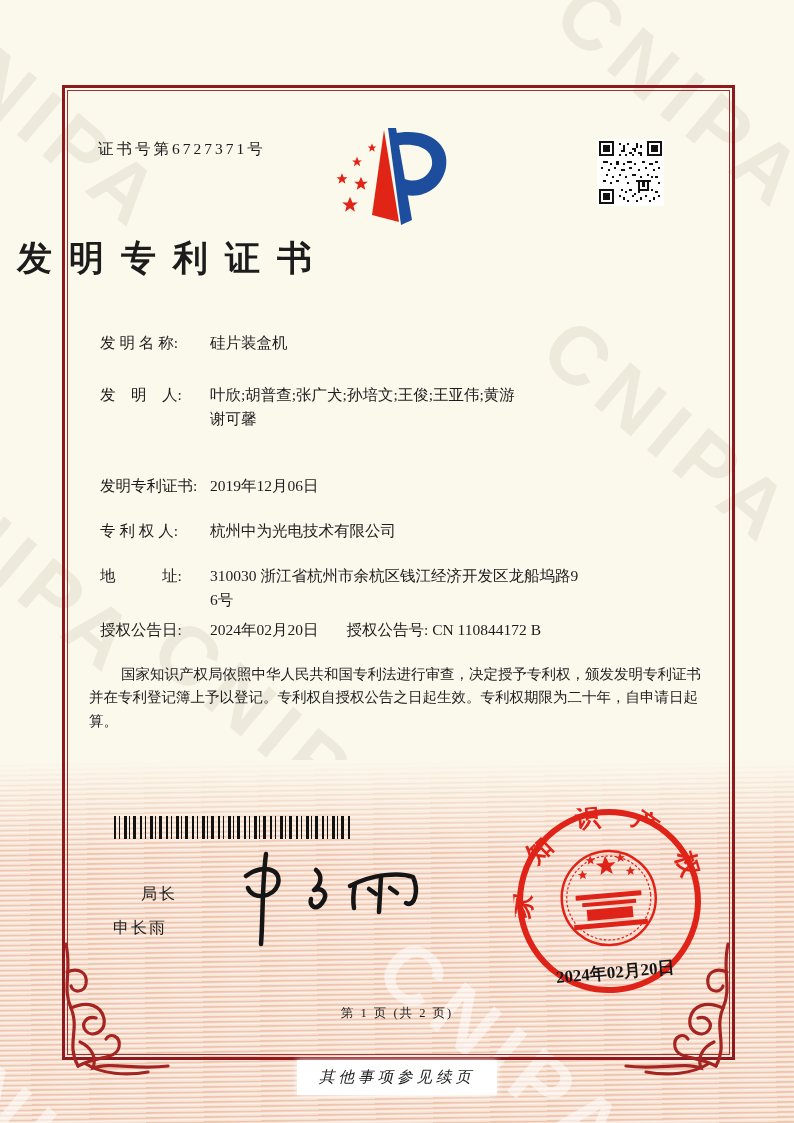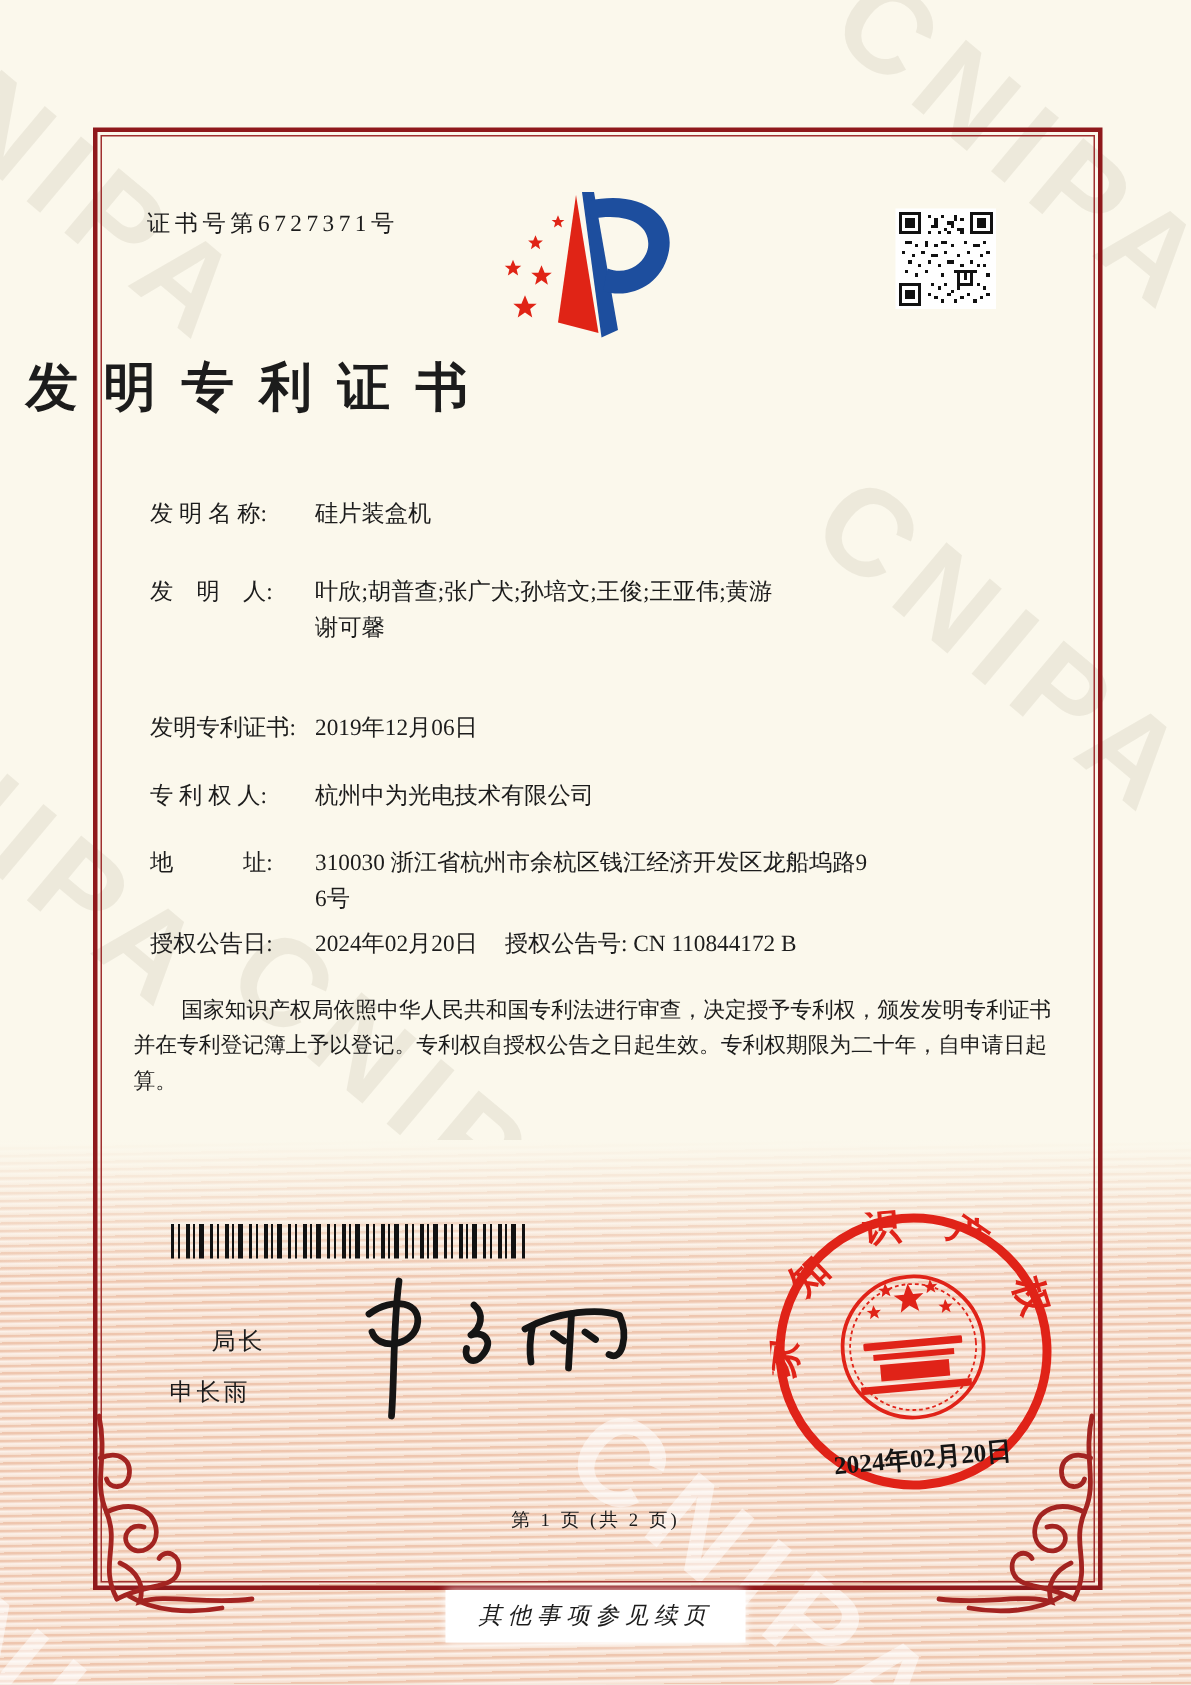--- a/index.html
+++ b/index.html
@@ -36,21 +36,21 @@
   .logo{position:absolute;left:330px;top:126px;width:132px;height:104px;}
   .qr{position:absolute;left:597px;top:139px;width:63px;height:63px;background:#fff;padding:2px;}
   .title{
     position:absolute;left:0;top:235px;width:100%;
     font-size:35px;font-weight:700;letter-spacing:17px;text-indent:17px;margin:0;
   }
   
   .row{position:absolute;left:100px;font-size:15.5px;line-height:24px;}
   .row .lab{display:inline-block;width:110px;white-space:pre;vertical-align:top;}
   .row .val{display:inline-block;white-space:pre-line;max-width:485px;vertical-align:top;}
-  .pair2{margin-left:18px;}
+  .pair2{margin-left:28px;}
   
   .para{
     position:absolute;left:89px;width:620px;font-size:14.5px;line-height:23.5px;
     text-indent:2.2em;
   }
   
   .barcode{
     position:absolute;left:114px;top:816px;width:238px;height:23px;
     background:repeating-linear-gradient(90deg,
       #111 0 2px,transparent 2px 5px,

